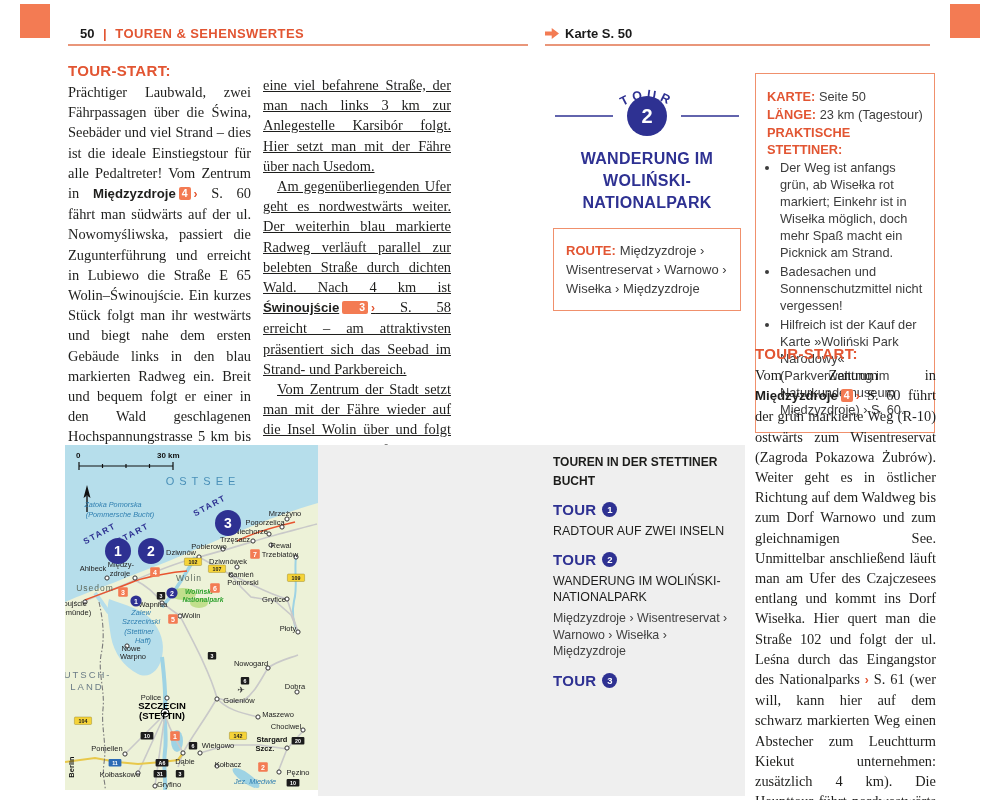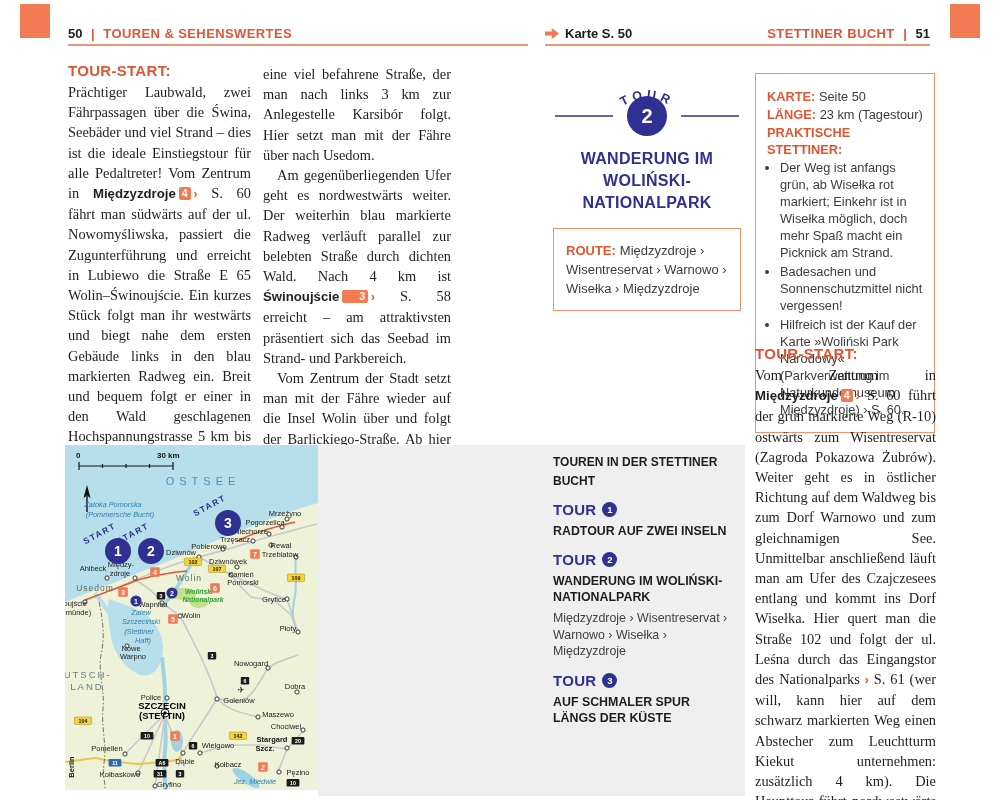--- a/index.html
+++ b/index.html
@@ -5,31 +5,31 @@
   :root{
     --orange:#f37b53; --orange-txt:#e25532; --rule:#e9967a; --navy:#2e3192;
     --body:#1e1e1c; --panel:#efefef; --sans-dark:#3c3c3c;
   }
   html,body{margin:0;padding:0;background:#fff;}
   .page{position:relative;width:1000px;height:800px;background:#fff;overflow:hidden;
         font-family:"Liberation Serif",serif;color:var(--body);}
   .tab{position:absolute;top:4px;width:30px;height:34px;background:var(--orange);}
   .tab-l{left:20px;} .tab-r{left:950px;}
   .hdr{position:absolute;top:26px;font-family:"Liberation Sans",sans-serif;font-size:13px;font-weight:bold;}
-  .hdr-left{left:68px;} .hdr-center{left:545px;display:flex;align-items:center;}
+  .hdr-left{left:80px;} .hdr-center{left:545px;display:flex;align-items:center;}
   .hdr-right{left:545px;width:385px;text-align:right;}
   .pg{color:#1b1b1b;} .sep{color:var(--orange-txt);padding:0 5px;} .sec{color:var(--orange-txt);letter-spacing:.4px;}
   .rule{position:absolute;top:44px;height:2px;background:var(--rule);}
   .rule-l{left:68px;width:460px;} .rule-r{left:545px;width:385px;}
   .arrow-icon{display:inline-block;width:14px;height:11px;background:var(--orange);margin-right:6px;
     clip-path:polygon(0 32%,48% 32%,48% 0,100% 50%,48% 100%,48% 68%,0 68%);}
   .karte{color:#1b1b1b;}
 
   .col{position:absolute;top:62px;}
-  .col1{left:68px;width:183px;} .col2{left:263px;width:188px;top:64px;} .col3{left:553px;width:188px;top:64px;}
+  .col1{left:68px;width:183px;} .col2{left:263px;width:188px;top:75px;text-decoration:underline;} .col3{left:553px;width:188px;top:64px;}
   .col4{left:755px;width:181px;top:345px;}
   .h-orange{font-family:"Liberation Sans",sans-serif;font-weight:bold;font-size:15px;
             color:var(--orange-txt);letter-spacing:.3px;margin:0 0 3px 0;}
   .body-j{margin:0;font-size:14.4px;line-height:20.2px;text-align:justify;}
   .body-j.indent{text-indent:14px;}
   .seg-b{font-family:"Liberation Sans",sans-serif;font-weight:bold;font-size:13.2px;}
   .seg-badge{display:inline-block;background:var(--orange);color:#fff;border-radius:2px;
     font:bold 10.5px/13px "Liberation Sans",sans-serif;padding:0 3px;margin:0 3px;vertical-align:1px;}
   .seg-arr{color:var(--orange-txt);font-family:"Liberation Sans",sans-serif;font-weight:bold;font-size:12px;}
 
@@ -53,21 +53,21 @@
   .infobox li{margin:0 0 2px 0;}
 
   .gray-panel{position:absolute;left:318px;top:445px;width:427px;height:351px;background:var(--panel);}
   .tourlist{position:absolute;left:553px;top:453px;width:182px;font-family:"Liberation Sans",sans-serif;}
   .tl-heading{font-weight:bold;font-size:12px;line-height:19px;color:#1d1d1b;margin-bottom:10px;}
   .tour-item{margin-bottom:12px;}
   .t-head{display:flex;align-items:center;margin-bottom:5px;}
   .t-word{color:var(--navy);font-weight:bold;font-size:15px;letter-spacing:.3px;}
   .t-badge{display:inline-block;width:15px;height:15px;border-radius:50%;background:var(--navy);
     color:#fff;font:bold 9.5px/15px "Liberation Sans",sans-serif;text-align:center;margin-left:6px;}
-  .t-title{font-weight:bold;font-size:12.4px;line-height:16px;color:#1d1d1b;margin-bottom:5px;}
+  .t-title{font-weight:normal;font-size:12.4px;line-height:16px;color:#1d1d1b;margin-bottom:5px;}
   .t-route{font-size:12.4px;line-height:16.5px;color:#424242;}
 
   .map{position:absolute;left:65px;top:445px;}
   .ml-t{font:7.5px "Liberation Sans",sans-serif;fill:#222;text-anchor:middle;}
   .ml-tb{font:bold 7.5px "Liberation Sans",sans-serif;fill:#111;text-anchor:middle;}
   .ml-cap{font:bold 9.5px "Liberation Sans",sans-serif;fill:#000;text-anchor:middle;}
   .ml-reg{font:9.5px "Liberation Sans",sans-serif;fill:#6b7c86;letter-spacing:2px;text-anchor:middle;}
   .ml-isl{font:8.5px "Liberation Sans",sans-serif;fill:#5d6a5e;letter-spacing:1px;text-anchor:middle;}
   .ml-sea{font:11px "Liberation Sans",sans-serif;fill:#4a90b8;letter-spacing:5px;text-anchor:middle;}
   .ml-wat{font:italic 7.3px "Liberation Sans",sans-serif;fill:#2f7fb0;text-anchor:middle;}
@@ -96,25 +96,20 @@
     <span class="sep">|</span>
     <span class="sec">TOUREN &amp; SEHENSWERTES</span>
   </div>
   <div class="rule rule-l"></div>
 
   <div class="hdr hdr-center">
     <span class="arrow-icon"></span>
     <span class="karte">Karte S. 50</span>
   </div>
 
-  <div class="hdr hdr-right">
-    <span class="sec">STETTINER BUCHT</span>
-    <span class="sep">|</span>
-    <span class="pg">51</span>
-  </div>
   <div class="rule rule-r"></div>
 
   <div class="col col1">
     <div class="h-orange">TOUR-START:</div>
     <p class="body-j"><span class="seg-p">Prächtiger Laubwald, zwei Fährpassagen über die Świna, Seebäder und viel Strand – dies ist die ideale Einstiegstour für alle Pedaltreter! Vom Zentrum in </span><span class="seg-b">Międzyzdroje</span><span class="seg-badge">4</span><span class="seg-arr">›</span><span class="seg-p"> S. 60 fährt man südwärts auf der ul. Nowomyśliwska, passiert die Zugunterführung und erreicht in Lubiewo die Straße E 65 Wolin–Świnoujście. Ein kurzes Stück folgt man ihr westwärts und biegt nahe dem ersten Gebäude links in den blau markierten Radweg ein. Breit und bequem folgt er einer in den Wald geschlagenen Hochspannungstrasse 5 km bis Łunowo. Hier biegt man erst links in den Schotterweg ul. Gajowa, dann rechts in die ul. Zalewowa ein. Die blauen Markierungszeichen führen zum Dorf Przytór auf</span></p>
   </div>
 
   <div class="col col2">
     <p class="body-j">eine viel befahrene Straße, der man nach links 3 km zur Anlegestelle Karsibór folgt. Hier setzt man mit der Fähre über nach Usedom.</p>
     <p class="body-j indent"><span class="seg-p">Am gegenüberliegenden Ufer geht es nordwestwärts weiter. Der weiterhin blau markierte Radweg verläuft parallel zur belebten Straße durch dichten Wald. Nach 4 km ist </span><span class="seg-b">Świnoujście</span><span class="seg-badge">3</span><span class="seg-arr">›</span><span class="seg-p"> S. 58 erreicht – am attraktivsten präsentiert sich das Seebad im Strand- und Parkbereich.</span></p>
@@ -182,21 +177,20 @@
           </div>
           <div class="t-title">WANDERUNG IM WOLIŃSKI-NATIONALPARK</div>
           <div class="t-route">Międzyzdroje › Wisentreservat › Warnowo › Wisełka › Międzyzdroje</div>
         </div>
 
         <div class="tour-item">
           <div class="t-head">
             <span class="t-word">TOUR</span>
             <span class="t-badge">3</span>
           </div>
-          <div class="t-title">AUF SCHMALER SPUR LÄNGS DER KÜSTE</div>
 
         </div>
       </div>
   </div>
 
   <svg class="map" width="253" height="345" viewBox="0 0 253 345">
     <rect x="0" y="0" width="253" height="345" fill="#edf2d8"></rect>
     <path d="M0,0 H253 V58 C225,66 205,74 185,82 C160,92 140,100 118,110 C95,120 72,128 48,138 C32,144 14,151 0,157 Z" fill="#b6deeb"></path>
     <path d="M30,148 C36,156 40,162 44,168" stroke="#b6deeb" stroke-width="4" fill="none"></path>
     <path d="M130,112 C124,124 116,136 108,148 C104,154 100,158 97,162" stroke="#9ed3e4" stroke-width="3.5" fill="none"></path>

